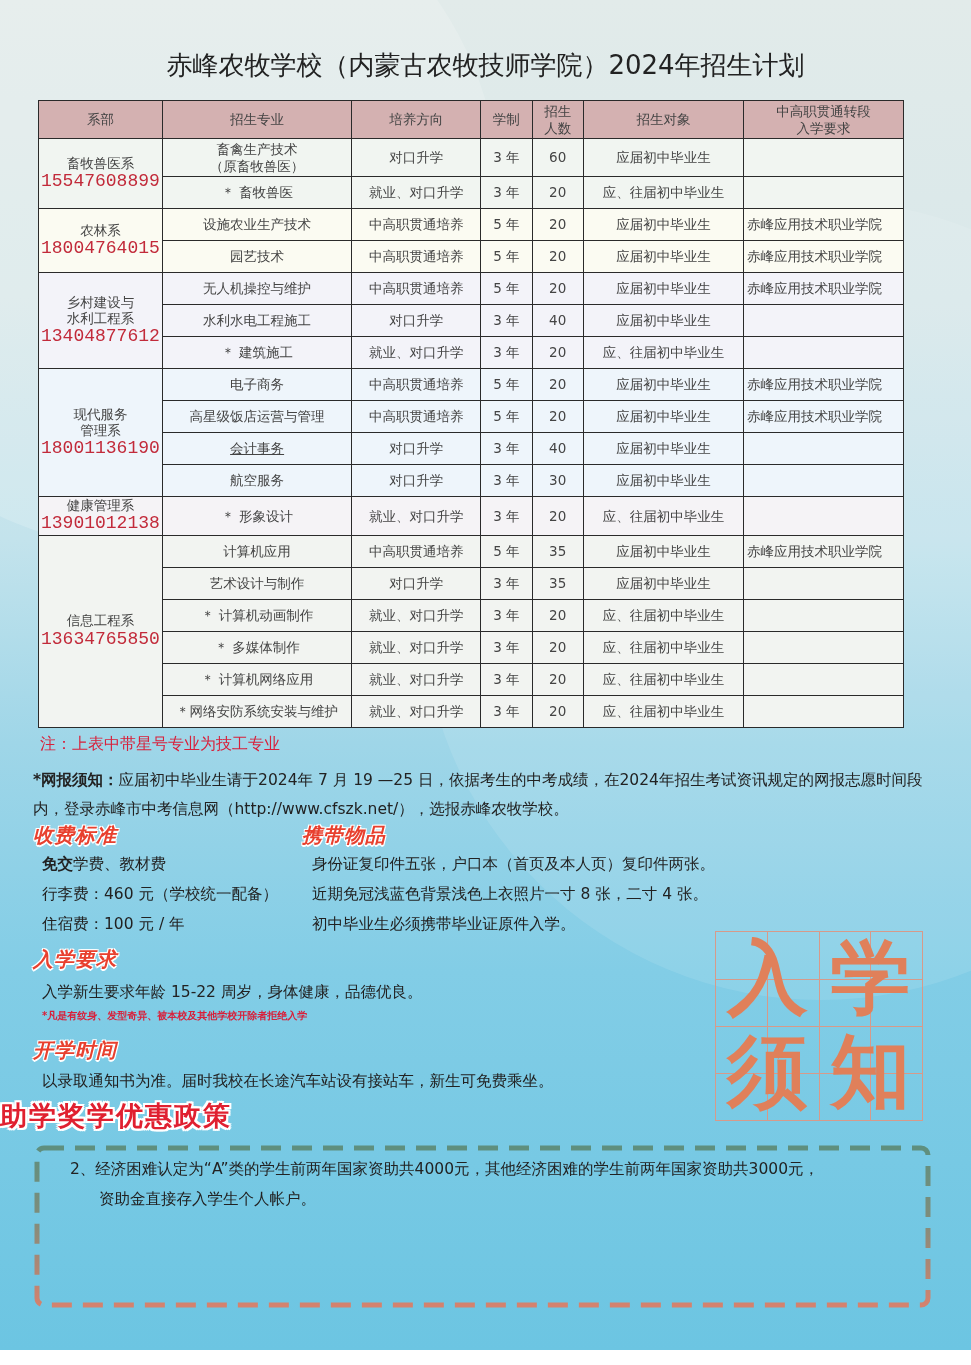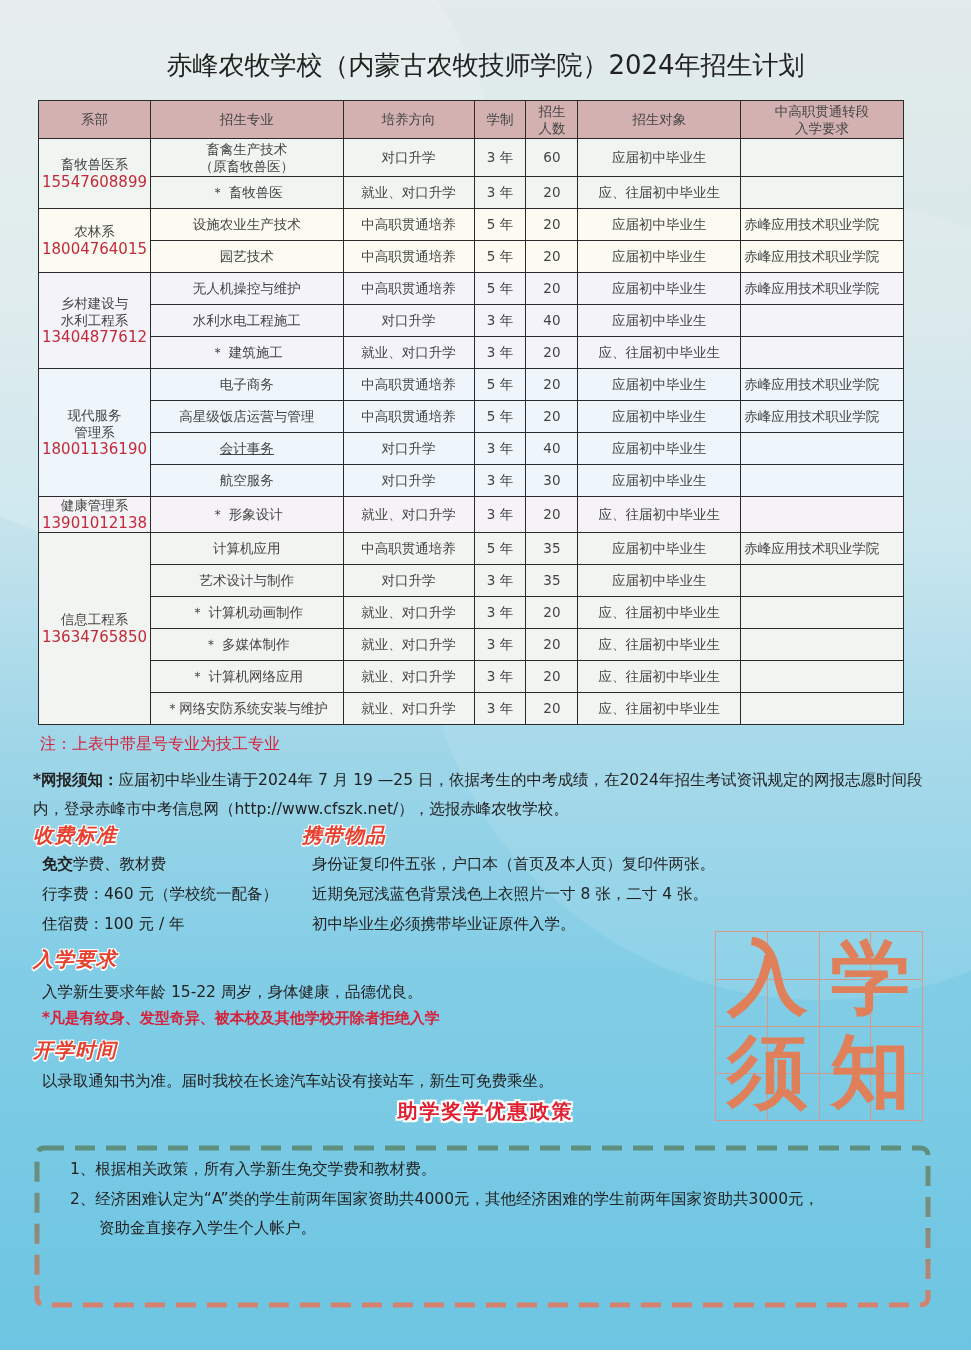--- a/index.html
+++ b/index.html
@@ -36,46 +36,46 @@
   }
   table.plan th { background: #d4b1b1; font-weight: normal; color: #444; height: 37px; font-size: 13.5px; }
   table.plan td { height: 30px; }
   .g1 td { background: #f1f5f1; }
   .g2 td { background: #fbfbf2; }
   .g3 td { background: #f3f3f9; }
   .g4 td { background: #eef5fb; }
   .g5 td { background: #f5f3f6; }
   .g6 td { background: #f2f4f1; }
   .dept-name { display: block; color: #444; }
-  .dept-phone { display: block; color: #c22a3a; font-size: 15px; }
+  .dept-phone { display: block; color: #c22a3a; font-size: 18px; font-family: Liberation Mono, monospace; }
   .note-red {
     position: absolute; left: 40px; top: 734px; font-size: 16px; color: #d8203a; z-index: 2;
   }
   .web-notice {
     position: absolute; left: 33px; top: 766px; width: 900px; font-size: 15.5px; line-height: 29px; color: #222; z-index: 2;
   }
   .web-notice b { font-weight: bold; }
   .sec-head {
     position: absolute; font-size: 20px; font-weight: bold; font-style: italic; color: #e8402e;
     text-shadow: -1px -1px 0 #fff, 1px -1px 0 #fff, -1px 1px 0 #fff, 1px 1px 0 #fff, 0 2px 0 #fff;
     z-index: 2; letter-spacing: 1px;
   }
   .sec-text { position: absolute; font-size: 15.5px; color: #222; line-height: 30px; z-index: 2; }
   .sec-text .row { display: block; }
-  .warn-red { position: absolute; left: 42px; top: 1009px; font-size: 15px; color: #d8203a; font-weight: bold; z-index: 2; }
+  .warn-red { position: absolute; left: 42px; top: 1009px; font-size: 10px; color: #d8203a; font-weight: bold; z-index: 2; }
   .grid-box {
     position: absolute; left: 715px; top: 931px; width: 206px; height: 188px; z-index: 2;
     border: 1px solid #d79a8a;
   }
   .grid-box .vline { position: absolute; top: 0; bottom: 0; width: 1px; background: #d79a8a; }
   .grid-box .hline { position: absolute; left: 0; right: 0; height: 1px; background: #d79a8a; }
   .grid-box .hz { position: absolute; width: 103px; height: 94px; display: flex; align-items: center; justify-content: center;
     font-size: 80px; font-weight: bold; color: #e0805a; font-family: "DejaVu Serif", serif; }
   .policy-title {
-    position: absolute; left: 0; width: 971px; top: 1098px; text-align: center; font-size: 20px; font-weight: bold;
+    position: absolute; left: 0; width: 971px; top: 1098px; text-align: left; font-size: 27px; font-weight: bold;
     color: #e02030; letter-spacing: 2px; z-index: 2;
     text-shadow: -2px -2px 0 #fff, 2px -2px 0 #fff, -2px 2px 0 #fff, 2px 2px 0 #fff, 0 2px 0 #fff, 2px 0 0 #fff, -2px 0 0 #fff, 0 -2px 0 #fff;
   }
   .policy-box {
     position: absolute; left: 34px; top: 1145px; width: 897px; height: 163px; z-index: 2;
   }
   .policy-box svg { position: absolute; left: 0; top: 0; }
   .policy-list { position: absolute; left: 36px; top: 10px; font-size: 15.5px; line-height: 29.5px; color: #222; }
   .policy-list .item { display: block; }
   .policy-list .indent { padding-left: 29px; }
@@ -338,19 +338,18 @@
       <defs>
         <linearGradient id="dashgrad" x1="0" y1="0" x2="0" y2="1">
           <stop offset="0" stop-color="#5e8f7e"></stop>
           <stop offset="0.45" stop-color="#7f8d7c"></stop>
           <stop offset="1" stop-color="#d4826e"></stop>
         </linearGradient>
       </defs>
       <rect x="3" y="3" width="891" height="157" rx="7" ry="7" fill="none" stroke="url(#dashgrad)" stroke-width="5" stroke-dasharray="20 11"></rect>
     </svg>
     <div class="policy-list">
-      <span class="item">1、根据相关政策，所有入学新生免交学费和教材费。</span>
       <span class="item">2、经济困难认定为“A”类的学生前两年国家资助共4000元，其他经济困难的学生前两年国家资助共3000元，</span>
       <span class="item indent">资助金直接存入学生个人帐户。</span>
     </div>
   </div>
 
 </div>
 
 </body></html>

